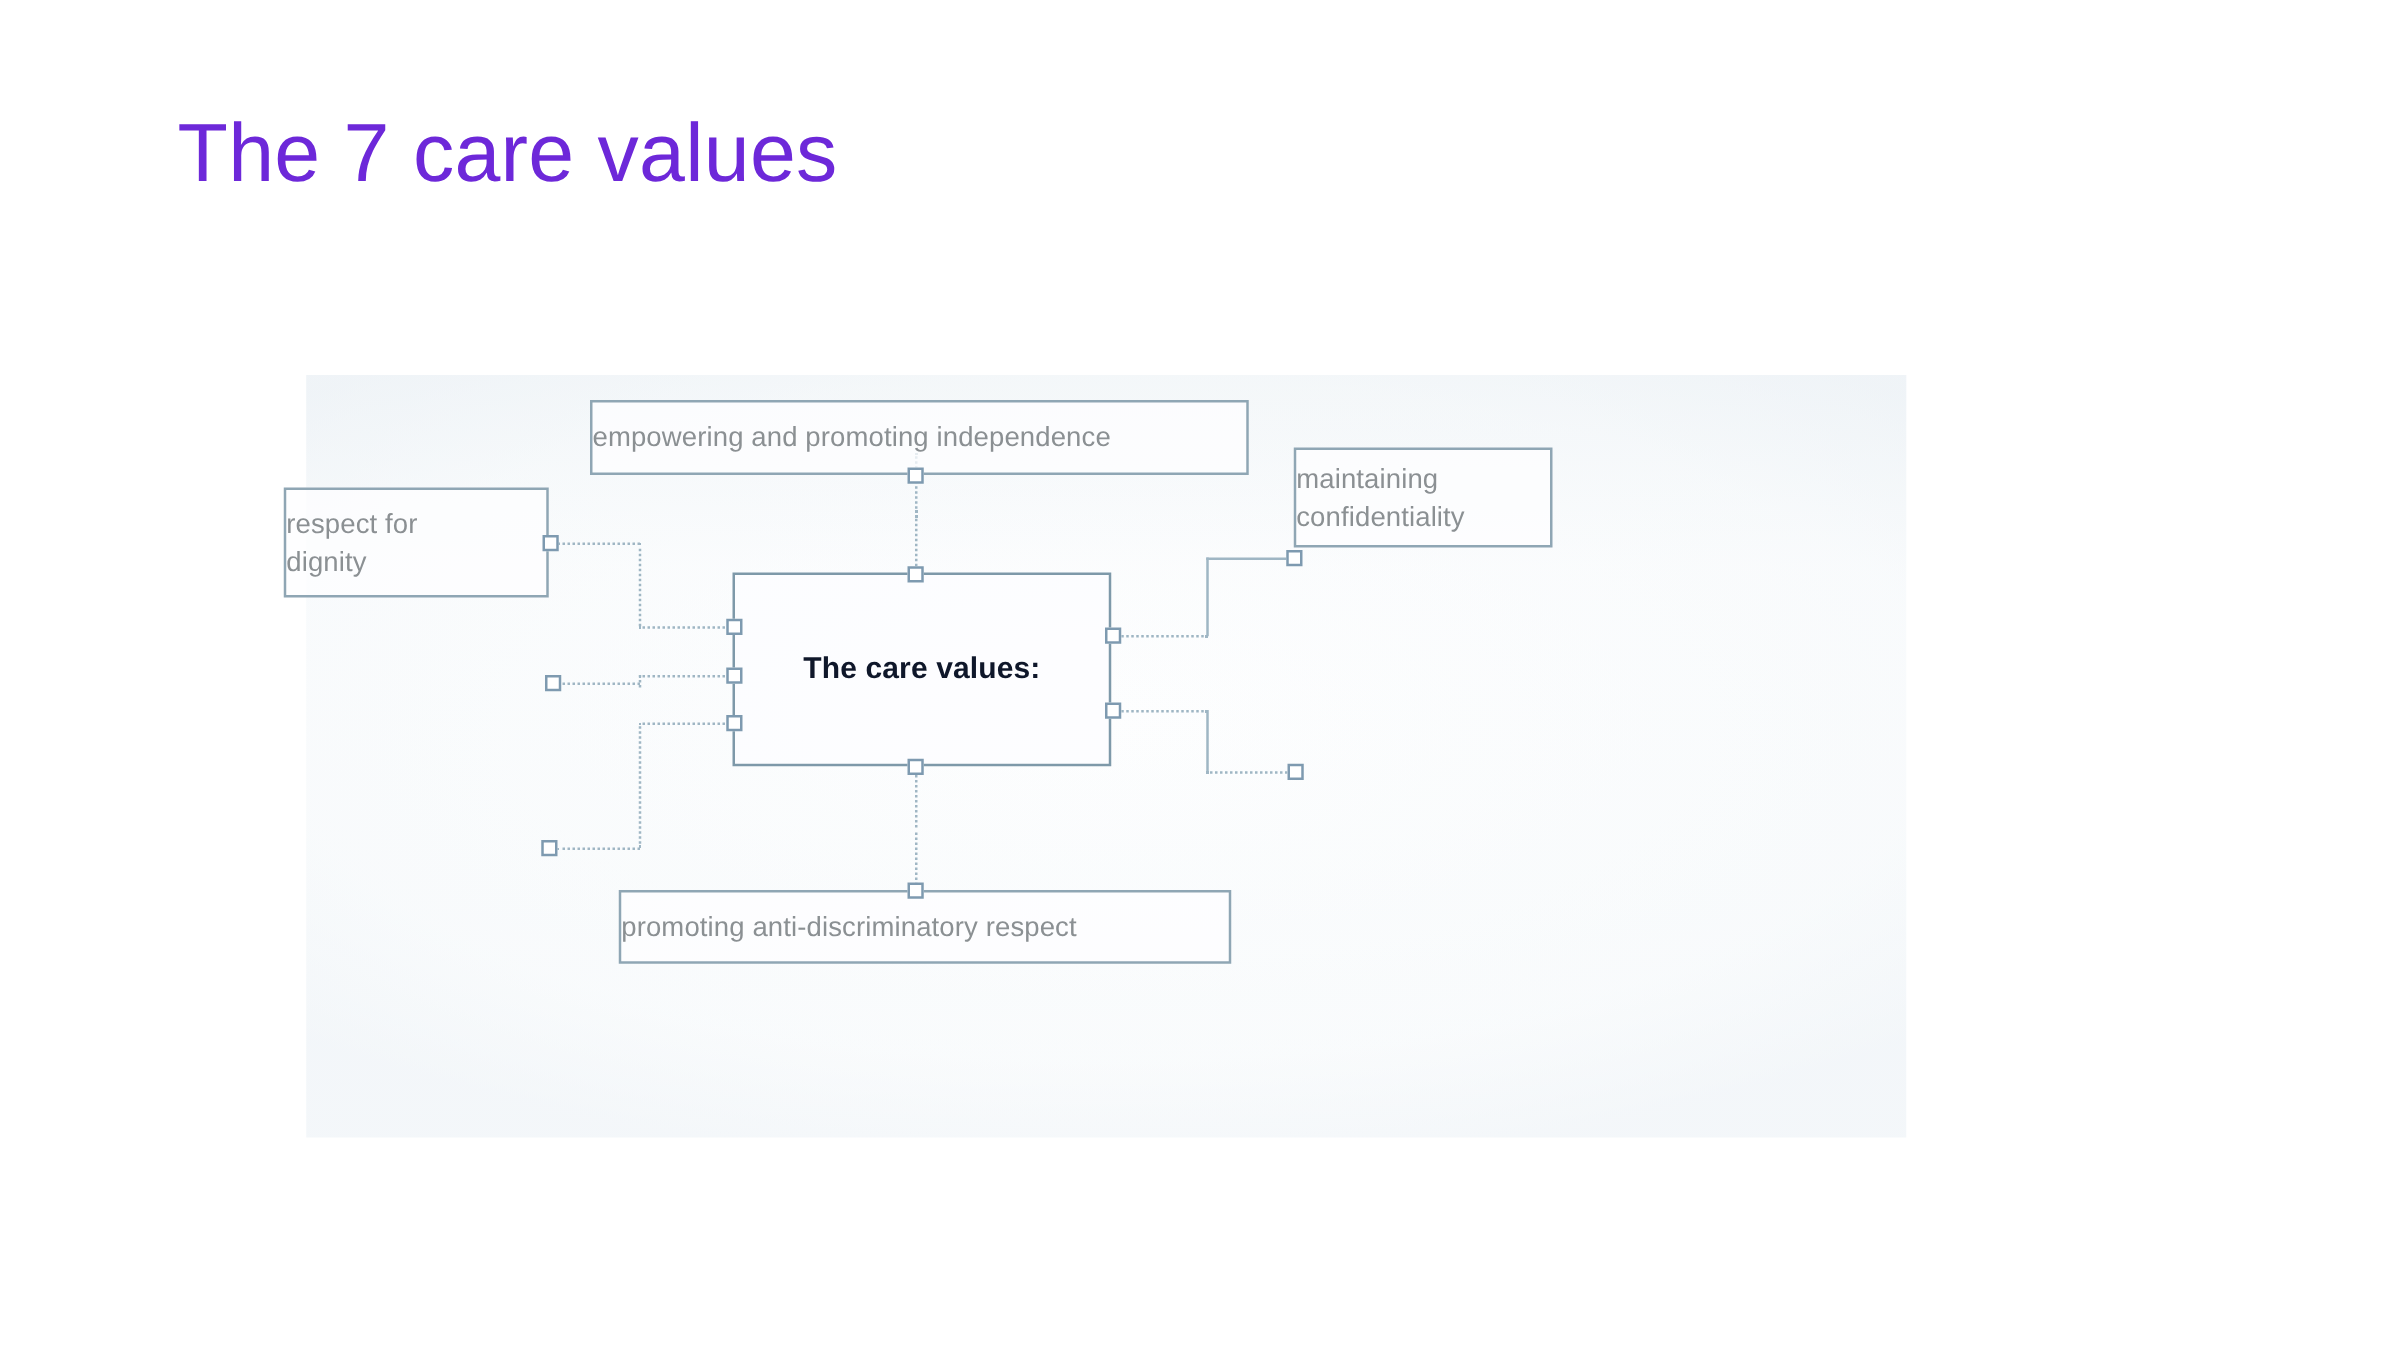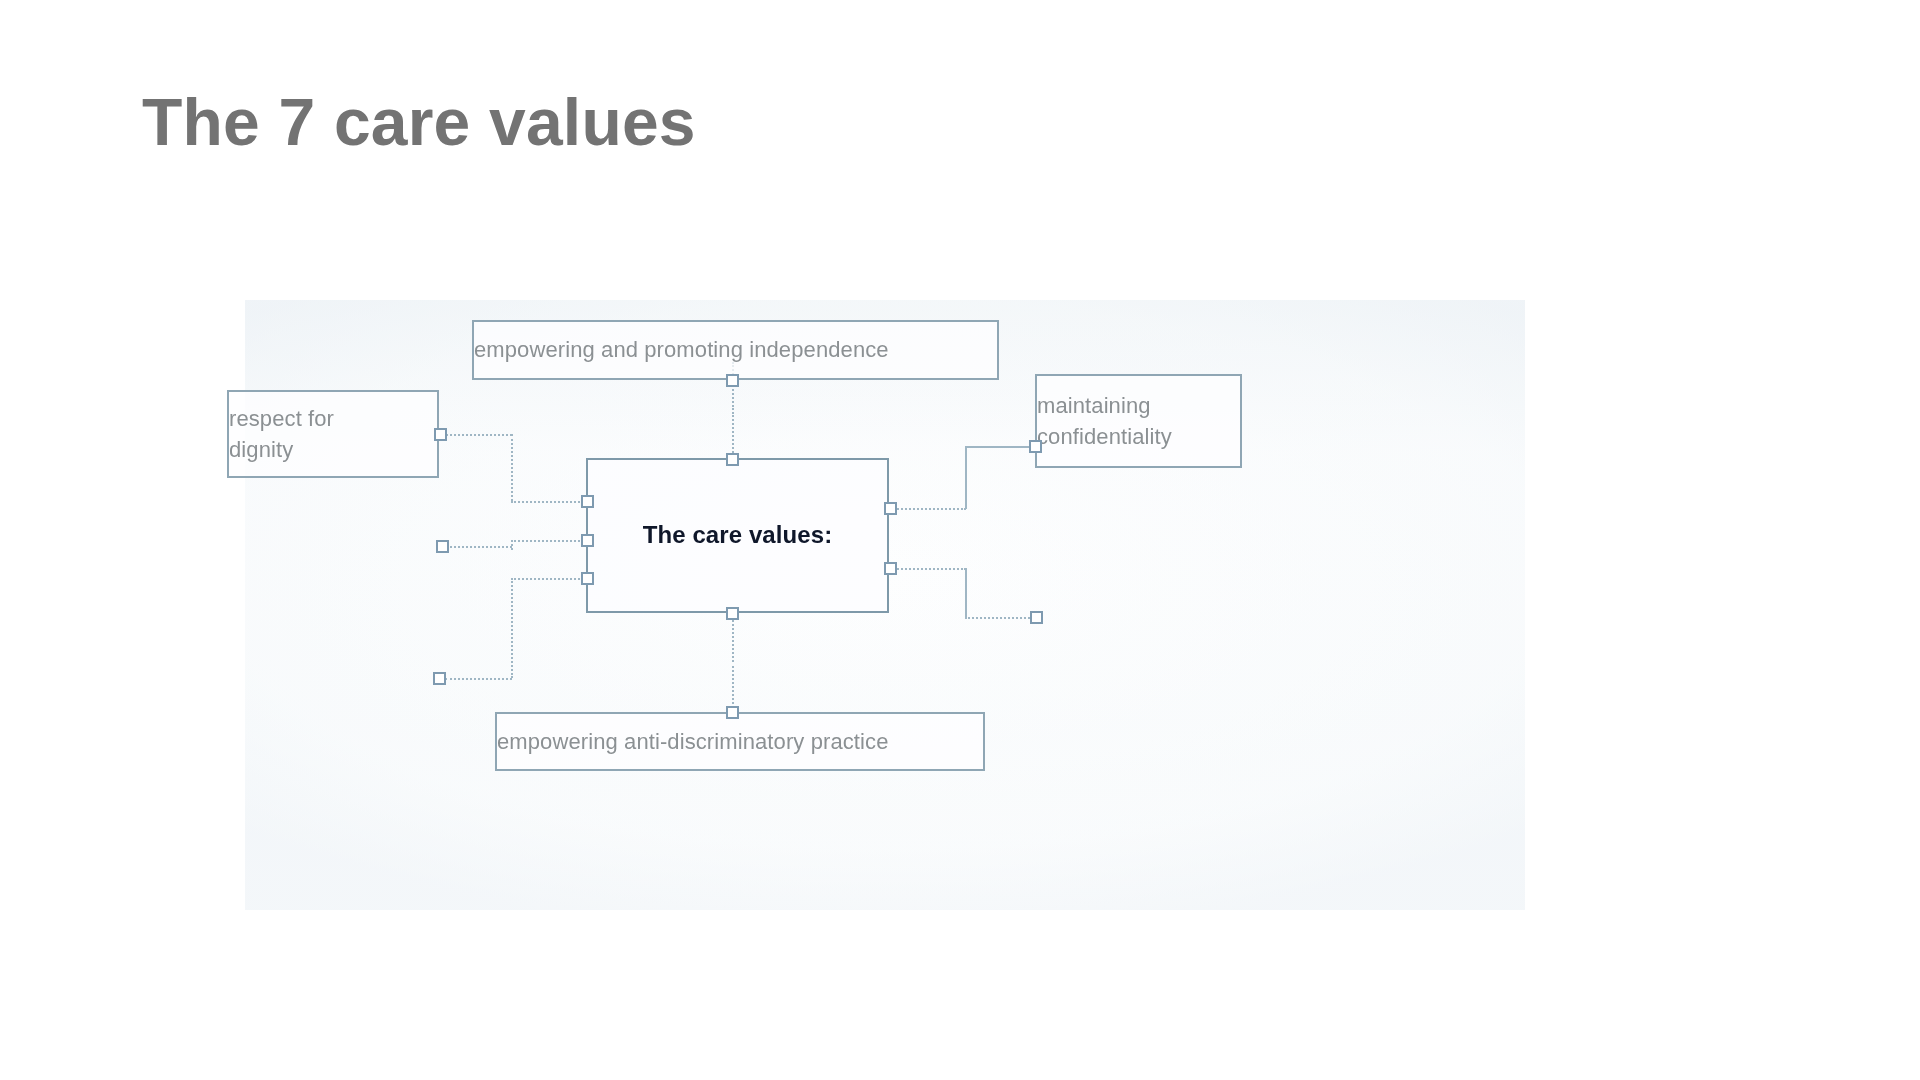--- a/index.html
+++ b/index.html
@@ -23,22 +23,22 @@
     background: #ffffff;
   }
 
   
   .slide-title {
     position: absolute;
     left: 142px;
     top: 86px;
     font-size: 66px;
     line-height: 1.1;
-    font-weight: 700;
-    color: #737373;
+    font-weight: 400;
+    color: #6d28d9;
     letter-spacing: 0.2px;
     white-space: nowrap;
     font-family: "Liberation Sans", sans-serif;
   }
 
   
   .diagram-wrap {
     position: absolute;
     left: 245px;
     top: 300px;
@@ -192,26 +192,26 @@
     </div>
 
     <div class="handle" style="left:481px; top:153px;"></div>
     <div class="handle" style="left:481px; top:307px;"></div>
     <div class="handle" style="left:336px; top:195px;"></div>
     <div class="handle" style="left:336px; top:234px;"></div>
     <div class="handle" style="left:336px; top:272px;"></div>
     <div class="handle" style="left:639px; top:202px;"></div>
     <div class="handle" style="left:639px; top:262px;"></div>
 
-    <div class="node" style="left:790px; top:58px; width:207px; height:94px;margin-top:16px;">
+    <div class="node" style="left:790px; top:58px; width:207px; height:80px;">
       <span class="node-label"><span>maintaining</span><br><span>confidentiality</span></span>
     </div>
     <div class="handle" style="left:784px; top:140px;"></div>
 
     <div class="handle" style="left:785px; top:311px;"></div>
 
     <div class="node wide" style="left:250px; top:412px; width:490px; height:59px;">
-      <span class="node-label">empowering anti-discriminatory practice</span>
+      <span class="node-label">promoting anti-discriminatory respect</span>
     </div>
     <div class="handle" style="left:481px; top:406px;"></div>
 
   </div>
 </div>
 
 </body></html>

